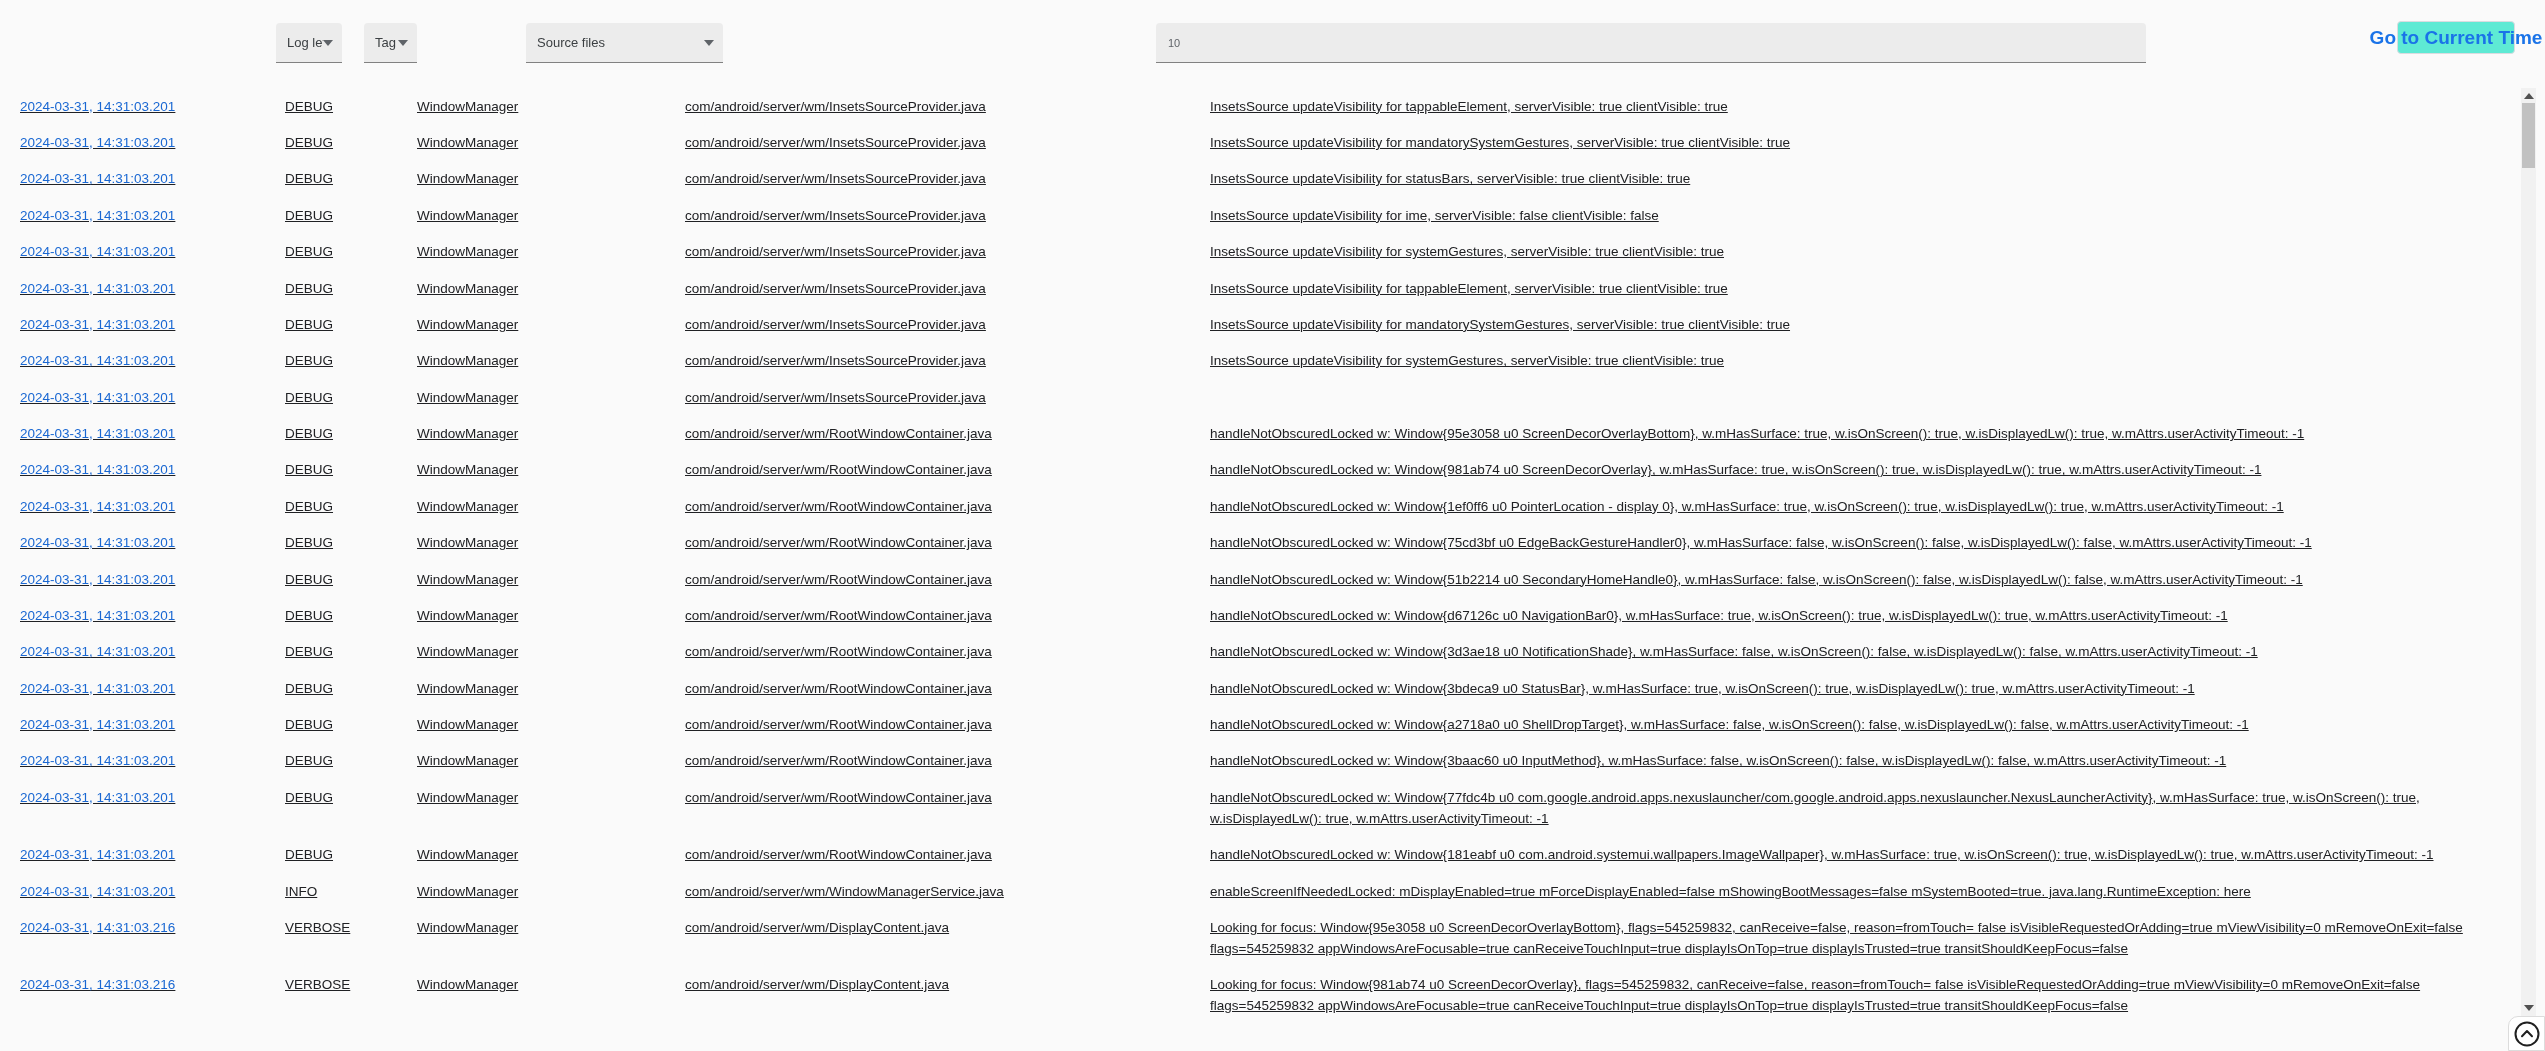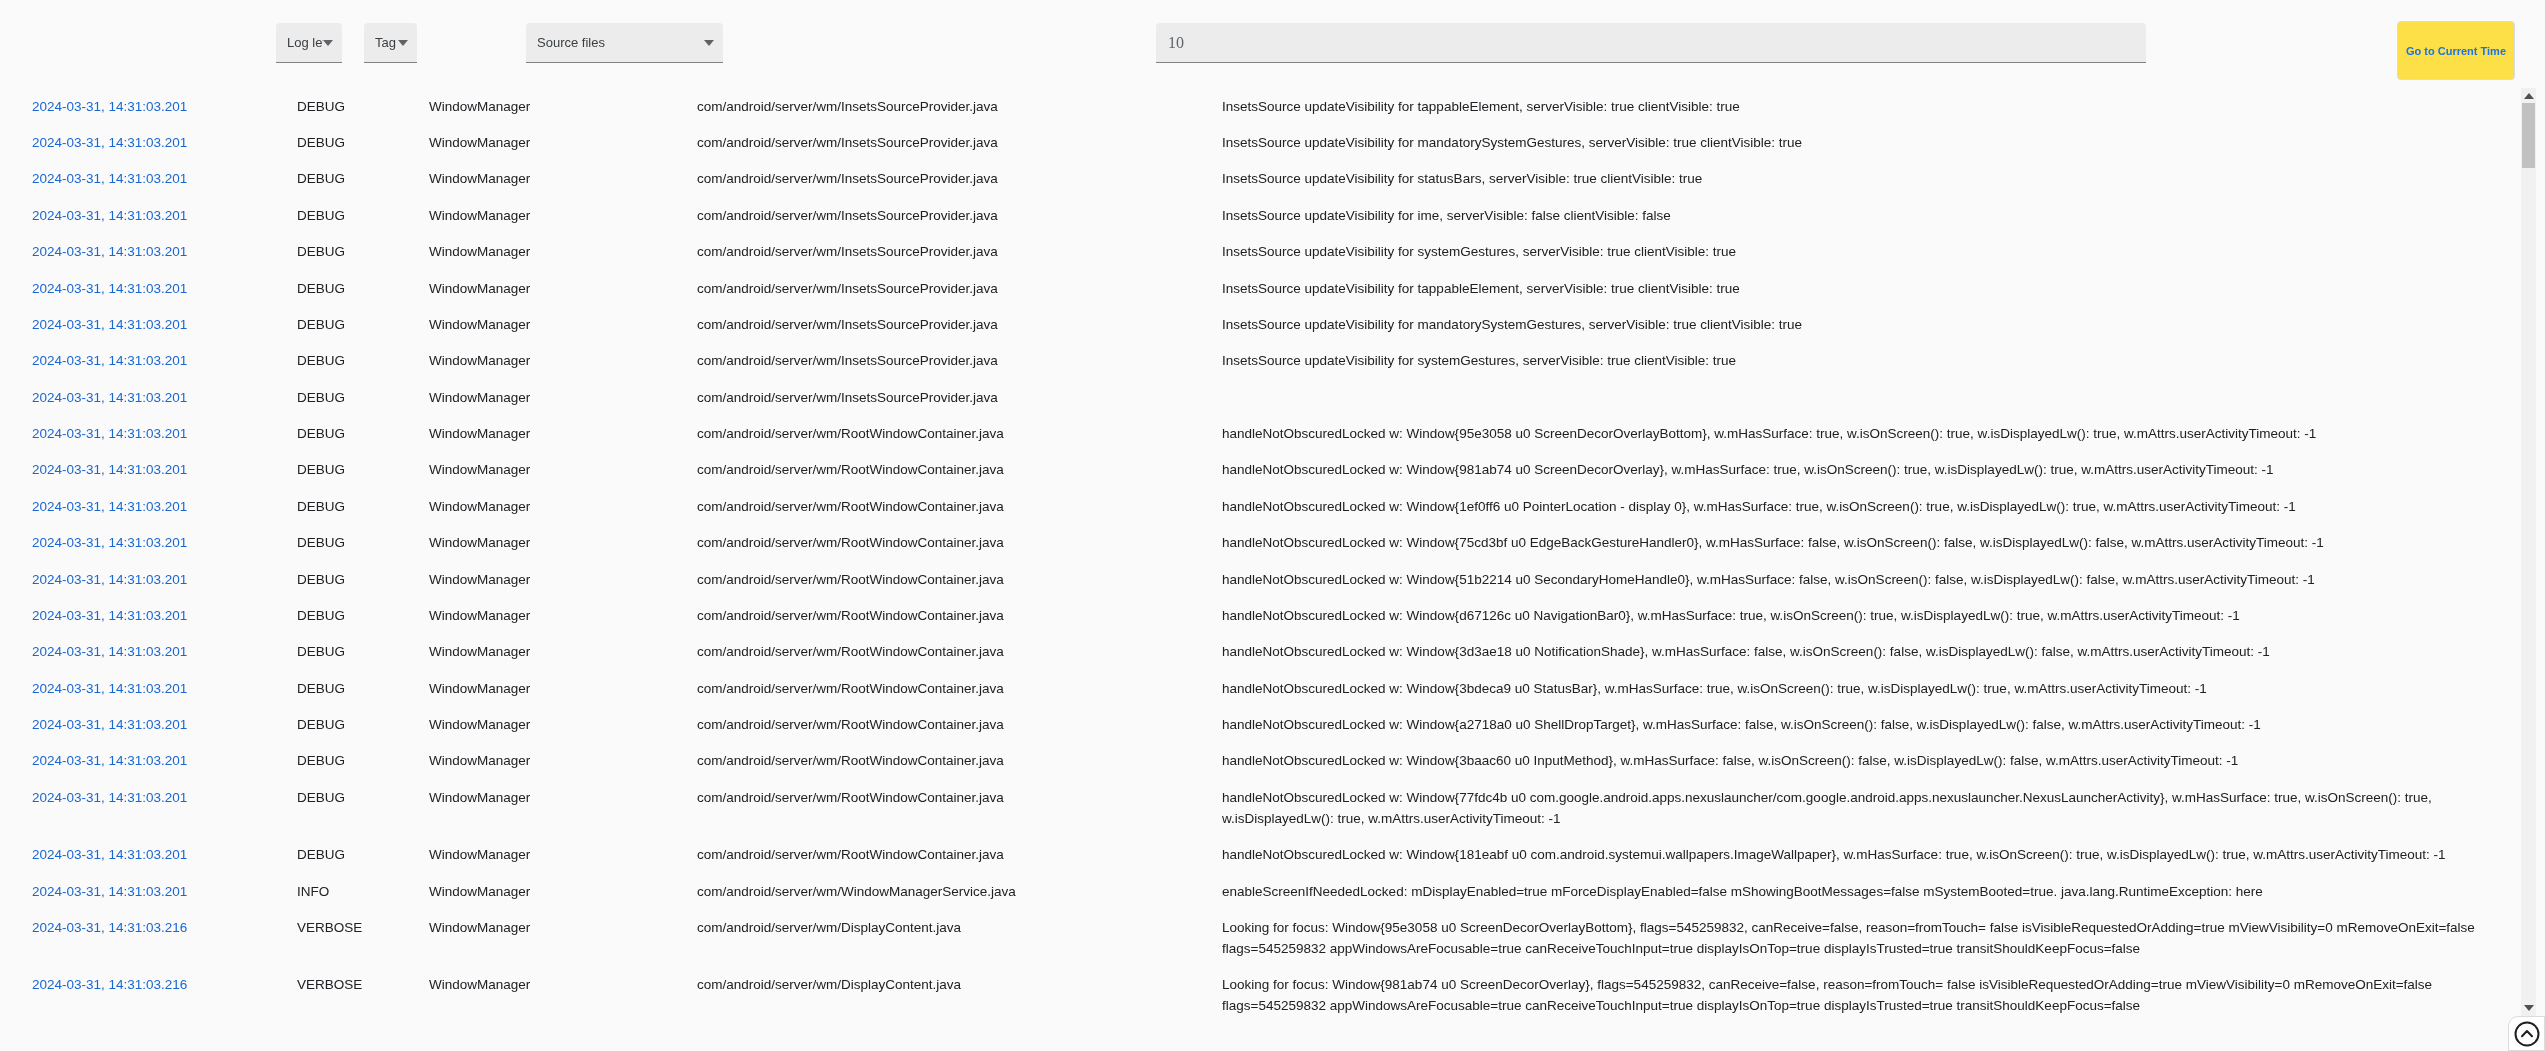--- a/index.html
+++ b/index.html
@@ -32,36 +32,36 @@
     border-top:6px solid #5f6368;
   }
   #select-log-level { left:276px; width:66px; }
   #select-tag       { left:364px; width:53px; }
   #select-source    { left:526px; width:197px;justify-content:flex-end; }
 
   #limit-input-wrap { left:1156px; width:990px; cursor:text; }
   #limit-input {
     width:100%; height:100%;
     background:transparent; border:none; outline:none;
-    font-family:Liberation Serif, serif;
-    font-size:16px; color:#5f6368; padding-left:12px;
+    font-family:Liberation Sans, sans-serif;
+    font-size:11px; color:#5f6368; padding-left:12px;
   }
 
   #go-current-time {
-    position:absolute; left:2397px; top:21px; width:118px; height:59px;
-    background:#fde047;
+    position:absolute; left:2397px; top:21px; width:118px; height:33px;
+    background:#5eead4;
     border:1px solid #dadce0; border-radius:4px;
-    color:#1a73e8; font-size:11px; font-weight:bold;
+    color:#1a73e8; font-size:19px; font-weight:bold;
     font-family:"Liberation Sans", sans-serif;
     display:flex; align-items:center; justify-content:center;
     cursor:pointer; white-space:nowrap;
   }
 
   
-  #log-list { position:absolute; top:88px; left:12px; right:0; }
+  #log-list { position:absolute; top:88px; left:0; right:0;text-decoration:underline; }
   .log-row {
     display:grid;
     grid-template-columns:265px 132px 268px 525px 1fr;
     align-items:start;
     padding:7.7px 36px 7.7px 20px;
   }
   .cell { font-size:13.5px; line-height:21px; }
   .cell.ts {
     color:#1967d2; font-weight:500; text-decoration:none;
     white-space:nowrap; cursor:pointer;

